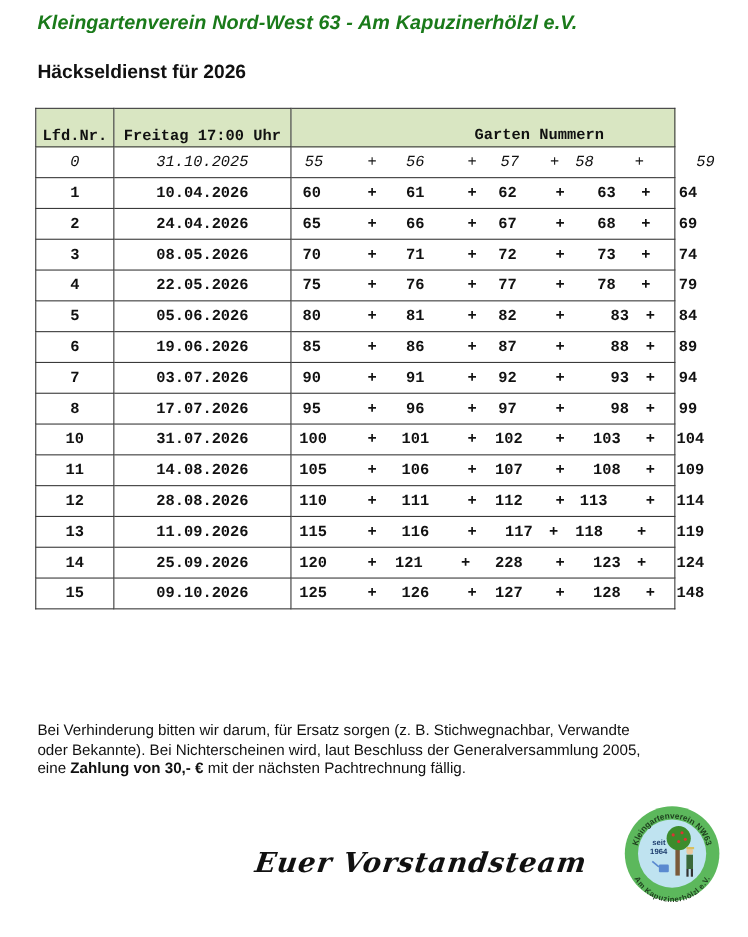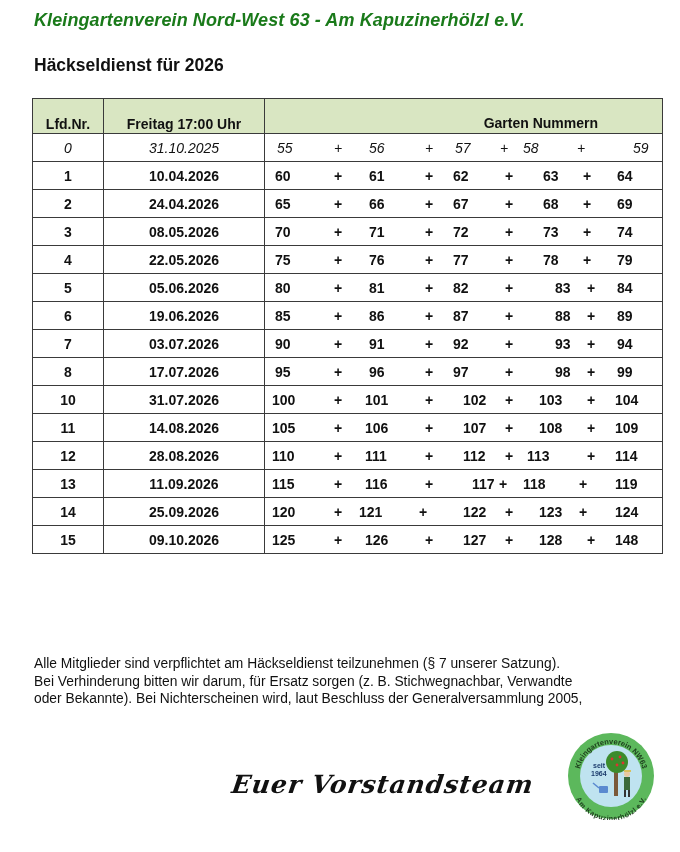--- a/index.html
+++ b/index.html
@@ -2,22 +2,22 @@
 <html><head>
 <meta charset="utf-8">
 <style>
   html, body { margin: 0; padding: 0; background: #ffffff; }
   body { width: 680px; height: 852px; position: relative; overflow: hidden;
          font-family: "Liberation Sans", sans-serif; color: #111; }
   .club-title { position: absolute; left: 34px; top: 10px; font-size: 18px; font-weight: bold;
                 font-style: italic; color: #1a7a1a; letter-spacing: 0.1px; white-space: nowrap; }
   .doc-title { position: absolute; left: 34px; top: 55px; font-size: 17.5px; font-weight: bold; color: #111; white-space: nowrap; }
 
-  table.sched { position: absolute; left: 32px; top: 98px; width: 631px; border-collapse: collapse;
-                table-layout: fixed; }
+  table.sched { position: absolute; left: 32px; top: 98px; width: 582px; border-collapse: collapse;
+                table-layout: fixed; font-family: Liberation Mono, monospace; }
   table.sched td, table.sched th { border: 1.4px solid #3a3a3a; padding: 0; height: 27px;
                 font-size: 14px; font-weight: bold; text-align: center; vertical-align: middle; }
   table.sched thead th { background: #d9e6c2; height: 33px; vertical-align: bottom; padding-bottom: 1px; font-size: 14px; }
   table.sched tr.italic-row td { font-weight: normal; font-style: italic; }
   .col-nr { width: 71px; }
   .col-date { width: 161px; }
   .gardens { position: relative; height: 100%; }
   .g { position: absolute; top: 50%; transform: translateY(-50%); white-space: nowrap; }
   .g.n0 { left: 10px; }
   .g.p0 { left: 69px; }
@@ -34,21 +34,21 @@
   .row-italic .g.n2 { left: 190px; }
   .row-italic .g.p2 { left: 235px; }
   .row-italic .g.n3 { left: 258px; }
   .row-italic .g.p3 { left: 312px; }
   .row-italic .g.n4 { left: 368px; }
   .row-wide .g.n3 { left: 290px; }
   .row-wide .g.p3 { left: 322px; }
   .row-wide .g.n4 { left: 352px; }
   .row-hundreds .g.n0 { left: 7px; }
   .row-hundreds .g.n1 { left: 100px; text-align: center; }
-  .row-hundreds .g.n2 { left: 185px; margin-left: 13px; }
+  .row-hundreds .g.n2 { left: 185px; }
   .row-hundreds .g.n3 { left: 274px; }
   .row-hundreds .g.n4 { left: 350px; }
   .row-hundreds.r113 .g.n3 { left: 262px; }
   .row-hundreds.r118 .g.n2 { left: 194px; }
   .row-hundreds.r118 .g.p2 { left: 234px; }
   .row-hundreds.r118 .g.n3 { left: 258px; }
   .row-hundreds.r118 .g.p3 { left: 314px; }
   .row-hundreds.r121 .g.n1 { left: 94px; }
   .row-hundreds.r121 .g.p1 { left: 154px; }
   .row-hundreds.r121 .g.p3 { left: 314px; }
@@ -307,21 +307,21 @@
       </tr>
       <tr>
         <td>14</td>
         <td>25.09.2026</td>
         <td>
           <div class="gardens row-hundreds row-wide r121">
             <span class="g n0">120</span>
             <span class="g p0">+</span>
             <span class="g n1">121</span>
             <span class="g p1">+</span>
-            <span class="g n2">122</span>
+            <span class="g n2">228</span>
             <span class="g p2">+</span>
             <span class="g n3">123</span>
             <span class="g p3">+</span>
             <span class="g n4">124</span>
           </div>
         </td>
       </tr>
       <tr>
         <td>15</td>
         <td>09.10.2026</td>
@@ -336,23 +336,23 @@
             <span class="g n3">128</span>
             <span class="g p3">+</span>
             <span class="g n4">148</span>
           </div>
         </td>
       </tr>
     </tbody>
 </table>
 
 <div class="notice">
-  <div>Alle Mitglieder sind verpflichtet am Häckseldienst teilzunehmen (§ 7 unserer Satzung).</div>
   <div>Bei Verhinderung bitten wir darum, für Ersatz sorgen (z. B. Stichwegnachbar, Verwandte</div>
   <div>oder Bekannte). Bei Nichterscheinen wird, laut Beschluss der Generalversammlung 2005,</div>
+  <div><span>eine </span><b>Zahlung von 30,- €</b><span> mit der nächsten Pachtrechnung fällig.</span></div>
 </div>
 
 <div class="signature">Euer  Vorstandsteam</div>
 
 <svg class="logo" viewBox="0 0 88 88">
   <defs>
     <path id="arcTop" d="M 12 44 A 32 32 0 0 1 76 44"></path>
     <path id="arcBot" d="M 10 50 A 34 34 0 0 0 78 50"></path>
   </defs>
   <circle cx="44" cy="44" r="43" fill="#5cb85c"></circle>

